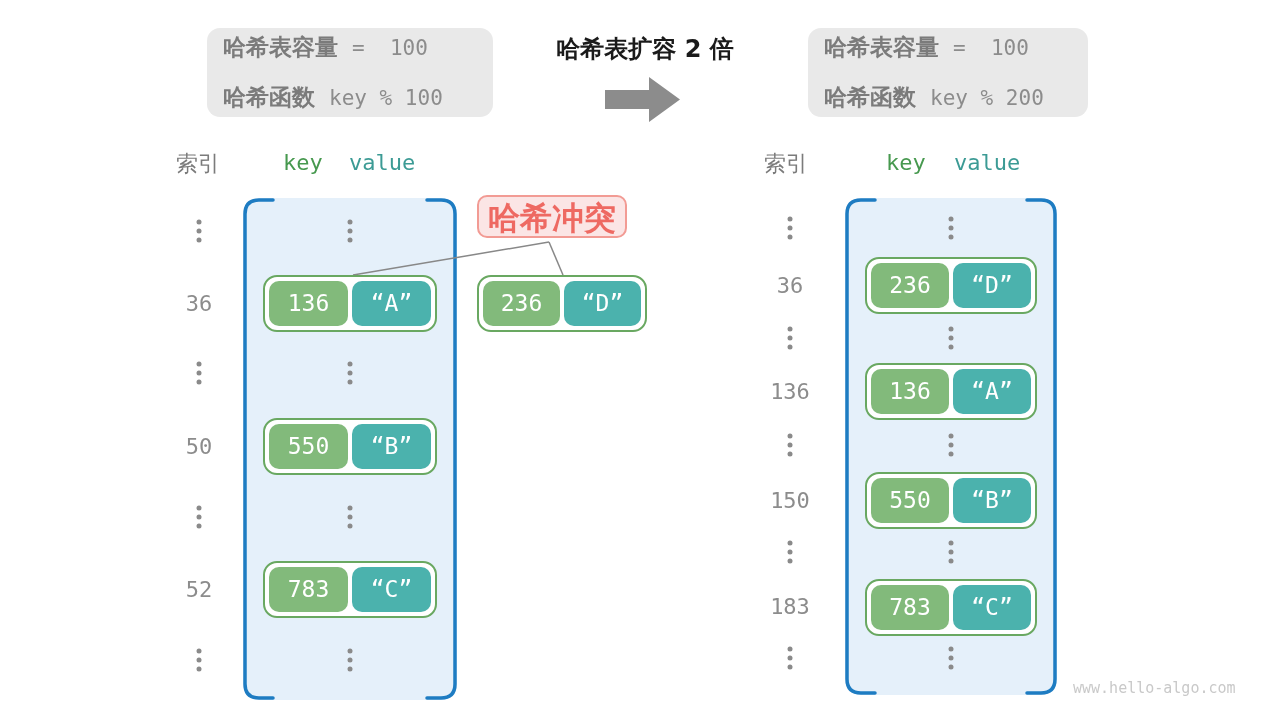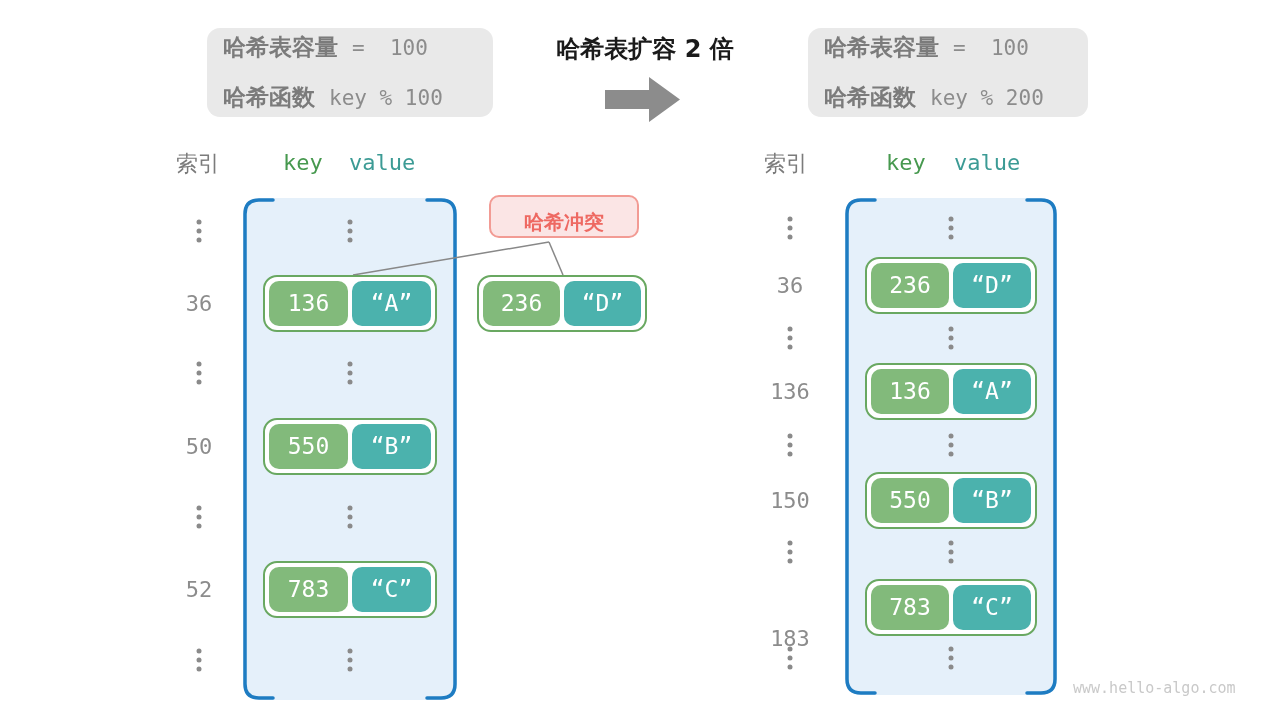--- a/index.html
+++ b/index.html
@@ -44,22 +44,22 @@
   
   .index-label{position:absolute;transform:translate(-50%,-50%);color:var(--mono-gray);
         font-family:"DejaVu Sans Mono","Liberation Mono",monospace;font-size:22px;z-index:3;}
   
   .dots{position:absolute;transform:translate(-50%,-50%);display:flex;flex-direction:column;
         gap:4px;align-items:center;z-index:3;}
   .dots i{width:5px;height:5px;border-radius:50%;background:var(--dot-gray);}
   
   .collision-badge{position:absolute;left:477px;top:195px;width:150px;height:43px;box-sizing:border-box;
         background:var(--collision-bg);border:2px solid var(--collision-border);border-radius:10px;
-        display:flex;align-items:flex-end;justify-content:center;
-        color:var(--collision-text);font-size:20px;font-weight:bold;z-index:4;margin-left:12px;}
+        display:flex;align-items:flex-start;justify-content:center;
+        color:var(--collision-text);font-size:32px;font-weight:bold;z-index:4;}
   .lines-overlay{position:absolute;left:0;top:0;z-index:2;pointer-events:none;}
   .watermark{position:absolute;left:1073px;top:679px;font-size:15px;color:var(--watermark);z-index:4;}
 </style>
 </head>
 <body>
 
 <div class="canvas">
 
   <div class="info-box" style="left:207px;top:28px;width:286px;height:89px;">
     <div class="info-line">
@@ -219,21 +219,21 @@
       <div class="dots" style="left: 790px; top: 552px;">
         <i></i>
         <i></i>
         <i></i>
       </div>
       <div class="dots" style="left: 951px; top: 552px;">
         <i></i>
         <i></i>
         <i></i>
       </div>
-      <div class="index-label" style="left: 790px; top: 638px;">183</div>
+      <div class="index-label" style="left: 790px; top: 606px;">183</div>
       <div class="pair" style="left: 865px; top: 578.5px; width: 172px;">
         <div class="cell key-cell">783</div>
         <div class="cell val-cell">“C”</div>
       </div>
       <div class="dots" style="left: 790px; top: 658px;">
         <i></i>
         <i></i>
         <i></i>
       </div>
       <div class="dots" style="left: 951px; top: 658px;">

